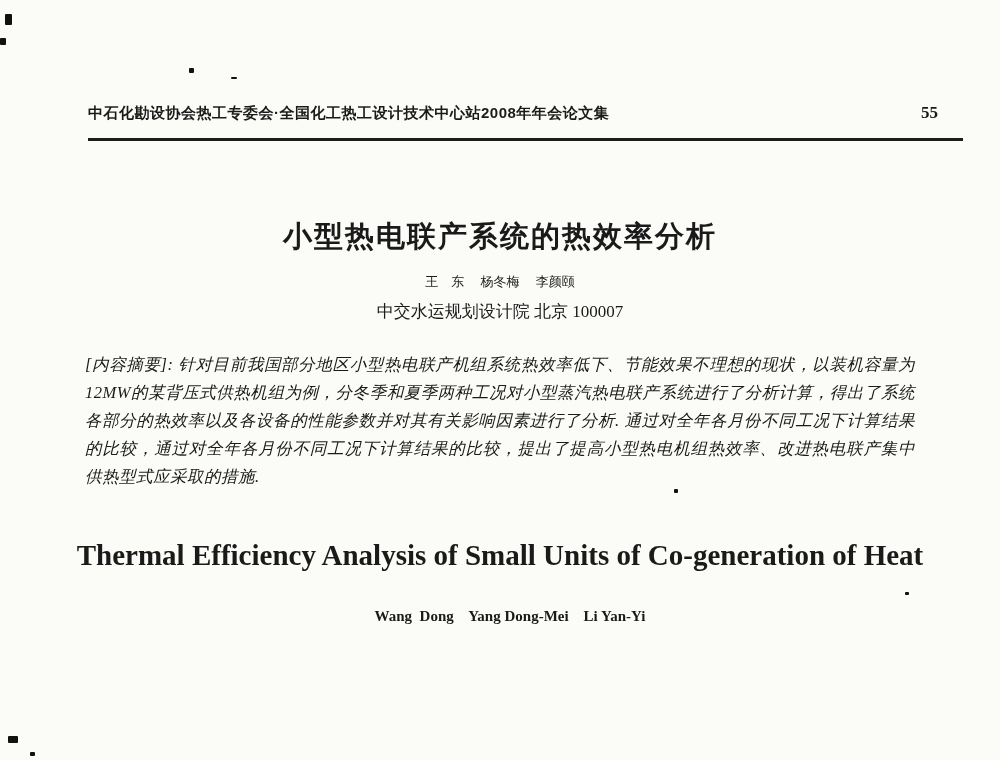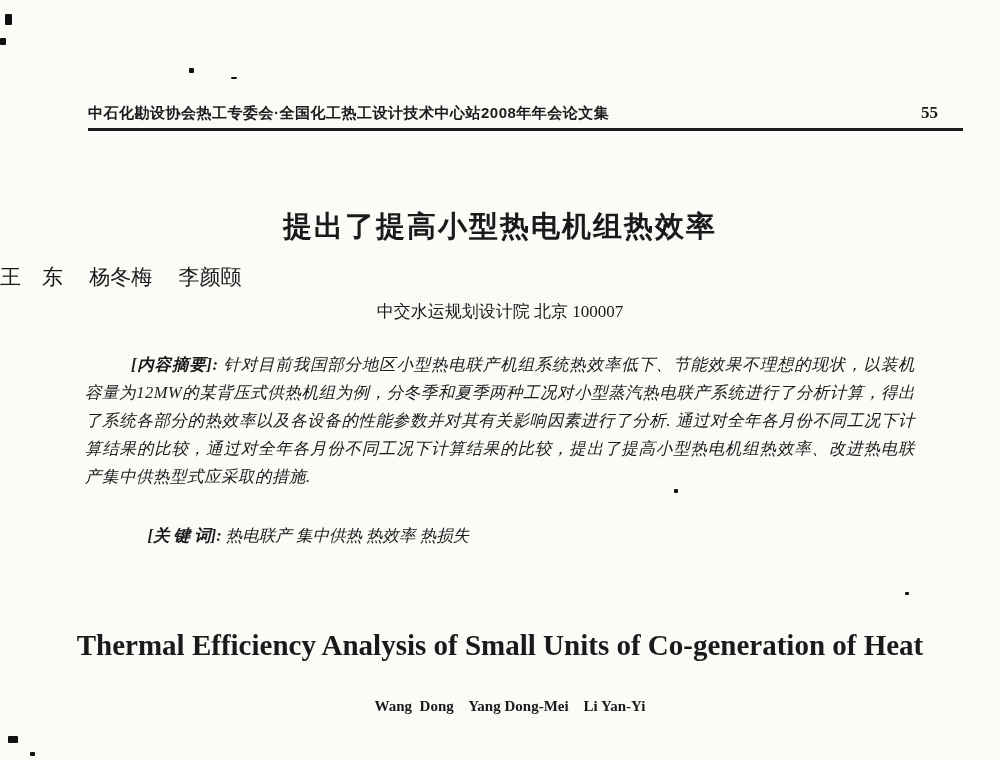--- a/index.html
+++ b/index.html
@@ -17,21 +17,21 @@
     overflow: hidden;
     font-family: "Liberation Serif", serif;
   }
   
   .running-header {
     display: flex;
     justify-content: space-between;
     align-items: flex-end;
     margin: 103px 37px 0 88px;
     border-bottom: 3px solid #1d1d1d;
-    padding-bottom: 5px;
+    padding-bottom: 15px;
   }
   .running-header .proc-title {
     font-family: "Liberation Sans", sans-serif;
     font-weight: bold;
     font-size: 15px;
     letter-spacing: 0.5px;
   }
   .running-header .page-num {
     font-family: "Liberation Serif", serif;
     font-weight: bold;
@@ -42,21 +42,22 @@
   .title-zh {
     margin: 76px 0 0 0;
     text-align: center;
     font-family: "Liberation Sans", sans-serif;
     font-weight: bold;
     font-size: 29px;
     letter-spacing: 2px;
   }
   .authors-zh {
     margin-top: 16px;
-    font-size: 21px;
+    text-align: center;
+    font-size: 13px;
     white-space: pre-wrap;
   }
   .affil-zh {
     margin-top: 9px;
     text-align: center;
     font-size: 17px;
     white-space: pre-wrap;
   }
   .abstract-zh {
     margin: 28px 85px 0 85px;
@@ -67,22 +68,21 @@
     letter-spacing: 0.5px;
   }
   .keywords-zh {
     margin: 0 85px 0 85px;
     font-size: 16.5px;
     line-height: 30px;
     font-style: italic;
     white-space: pre-wrap;
   }
   .lbl {
-    font-weight: bold;
-    margin-left: 46px;
+    font-weight: normal;
   }
   
   .title-en {
     margin: 48px 60px 0 60px;
     text-align: center;
     font-weight: bold;
     font-size: 29px;
   }
   .title-en .line {
     display: block;
@@ -117,33 +117,30 @@
   <div class="speck" style="left:674px; top:489px; width:4px; height:4px;"></div>
   <div class="speck" style="left:905px; top:592px; width:4px; height:3px;"></div>
   <div class="speck" style="left:8px; top:736px; width:10px; height:7px;"></div>
   <div class="speck" style="left:30px; top:752px; width:5px; height:4px;"></div>
 
   <div class="running-header">
     <span class="proc-title">中石化勘设协会热工专委会·全国化工热工设计技术中心站2008年年会论文集</span>
     <span class="page-num">55</span>
   </div>
 
-  <h1 class="title-zh">提出了提高小型热电机组热效率</h1>
+  <h1 class="title-zh">小型热电联产系统的热效率分析</h1>
 
   <div class="authors-zh">王　东　 杨冬梅　 李颜颐</div>
 
   <div class="affil-zh">中交水运规划设计院 北京 100007</div>
 
   <p class="abstract-zh">
     <span class="lbl">[内容摘要]: </span><span>针对目前我国部分地区小型热电联产机组系统热效率低下、节能效果不理想的现状，以装机容量为12MW的某背压式供热机组为例，分冬季和夏季两种工况对小型蒸汽热电联产系统进行了分析计算，得出了系统各部分的热效率以及各设备的性能参数并对其有关影响因素进行了分析. 通过对全年各月份不同工况下计算结果的比较，通过对全年各月份不同工况下计算结果的比较，提出了提高小型热电机组热效率、改进热电联产集中供热型式应采取的措施.</span>
   </p>
 
-  <p class="keywords-zh">
-    <span class="lbl">[关 键 词]: </span><span>热电联产 集中供热 热效率 热损失</span>
-  </p>
 
   <h2 class="title-en">
     <span class="line">Thermal Efficiency Analysis of Small Units of Co-generation of Heat</span>
   </h2>
 
   <div class="authors-en">Wang  Dong    Yang Dong-Mei    Li Yan-Yi</div>
 
 </div>
 
 </body></html>

